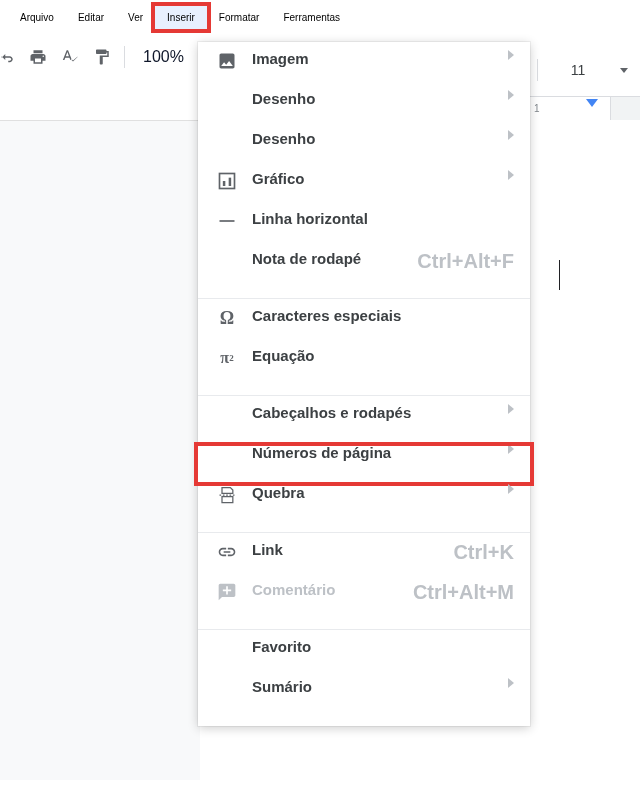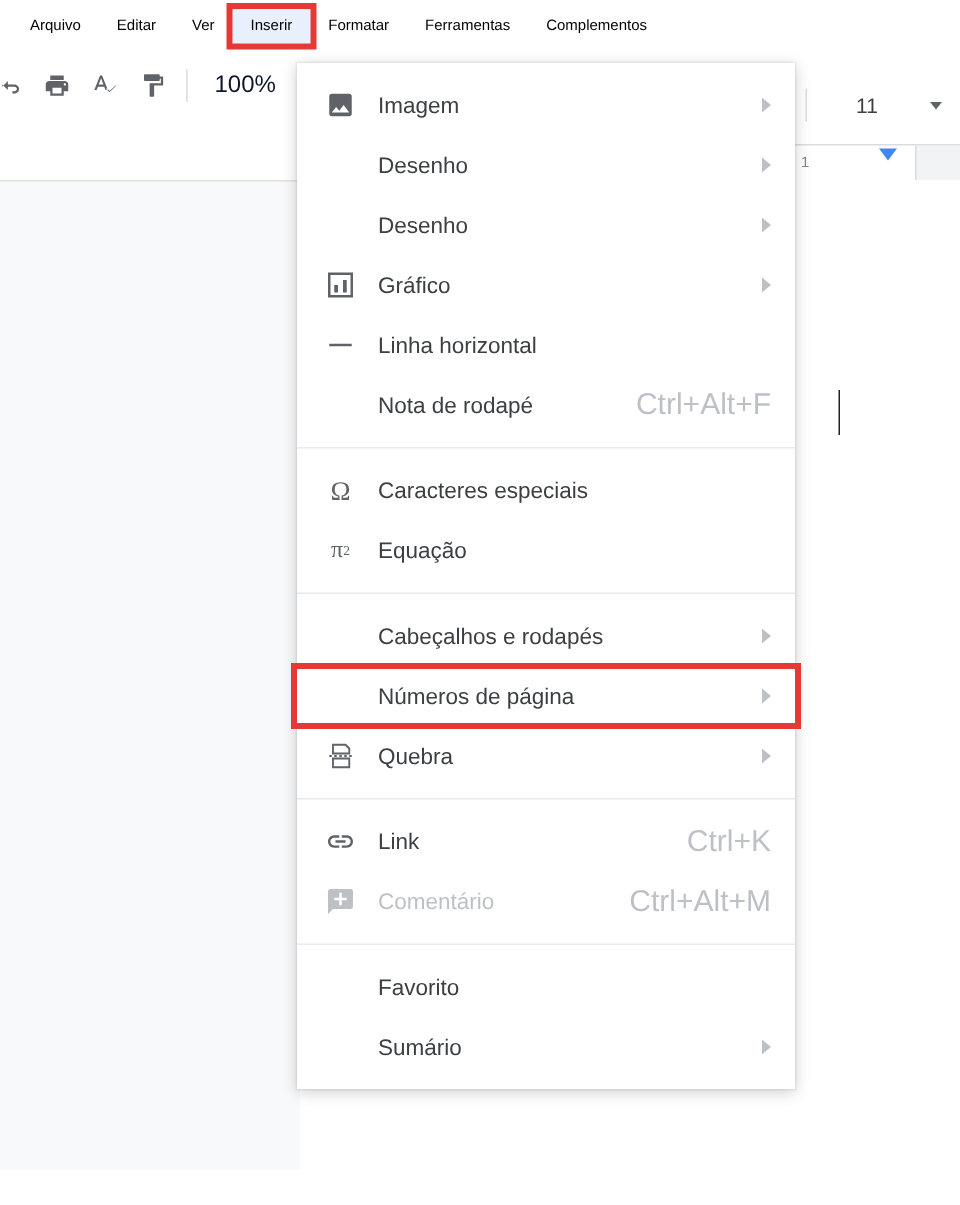--- a/index.html
+++ b/index.html
@@ -146,27 +146,28 @@
     top: 42px;
     left: 198px;
     width: 332px;
     background: #fff;
     box-shadow: 0 2px 10px rgba(0,0,0,0.2), 0 0 0 1px rgba(0,0,0,0.05);
     padding: 8px 0;
     z-index: 10;
   }
   .menu-item {
     display: flex;
-    align-items: center;
+    align-items: flex-start;
     height: 40px;
     padding: 0 16px 0 18px;
     cursor: pointer;
     position: relative;
     font-size: 15px;
     color: #3c4043;
+    font-weight: bold;
   }
   .menu-item.disabled { color: #bdc1c6; }
   .menu-icon {
     width: 22px;
     height: 22px;
     margin-right: 14px;
     display: flex;
     align-items: center;
     justify-content: center;
     color: #5f6368;
@@ -202,21 +203,20 @@
 <div class="menubar">
   <div class="menubar-item">Arquivo</div>
   <div class="menubar-item">Editar</div>
   <div class="menubar-item">Ver</div>
   <div class="menubar-item active" style="position:relative;">
     <span>Inserir</span>
     <span class="highlight-box-menu"></span>
   </div>
   <div class="menubar-item">Formatar</div>
   <div class="menubar-item">Ferramentas</div>
-  <div class="menubar-item">Complementos</div>
 </div>
 
 <div class="toolbar">
   <div class="tb-icon" style="margin-left:-8px;">
     <svg width="18" height="18" viewBox="0 0 24 24" fill="#5f6368">
         <path d="M18 13l-5-5v3H7c-2 0-4 2-4 4s2 4 4 4h2v-2H7c-1 0-2-1-2-2s1-2 2-2h6v3l5-5z" transform="scale(-1,1) translate(-24,0)"></path>
       </svg>
   </div>
   <div class="tb-icon">
     <svg width="18" height="18" viewBox="0 0 24 24" fill="#5f6368">

